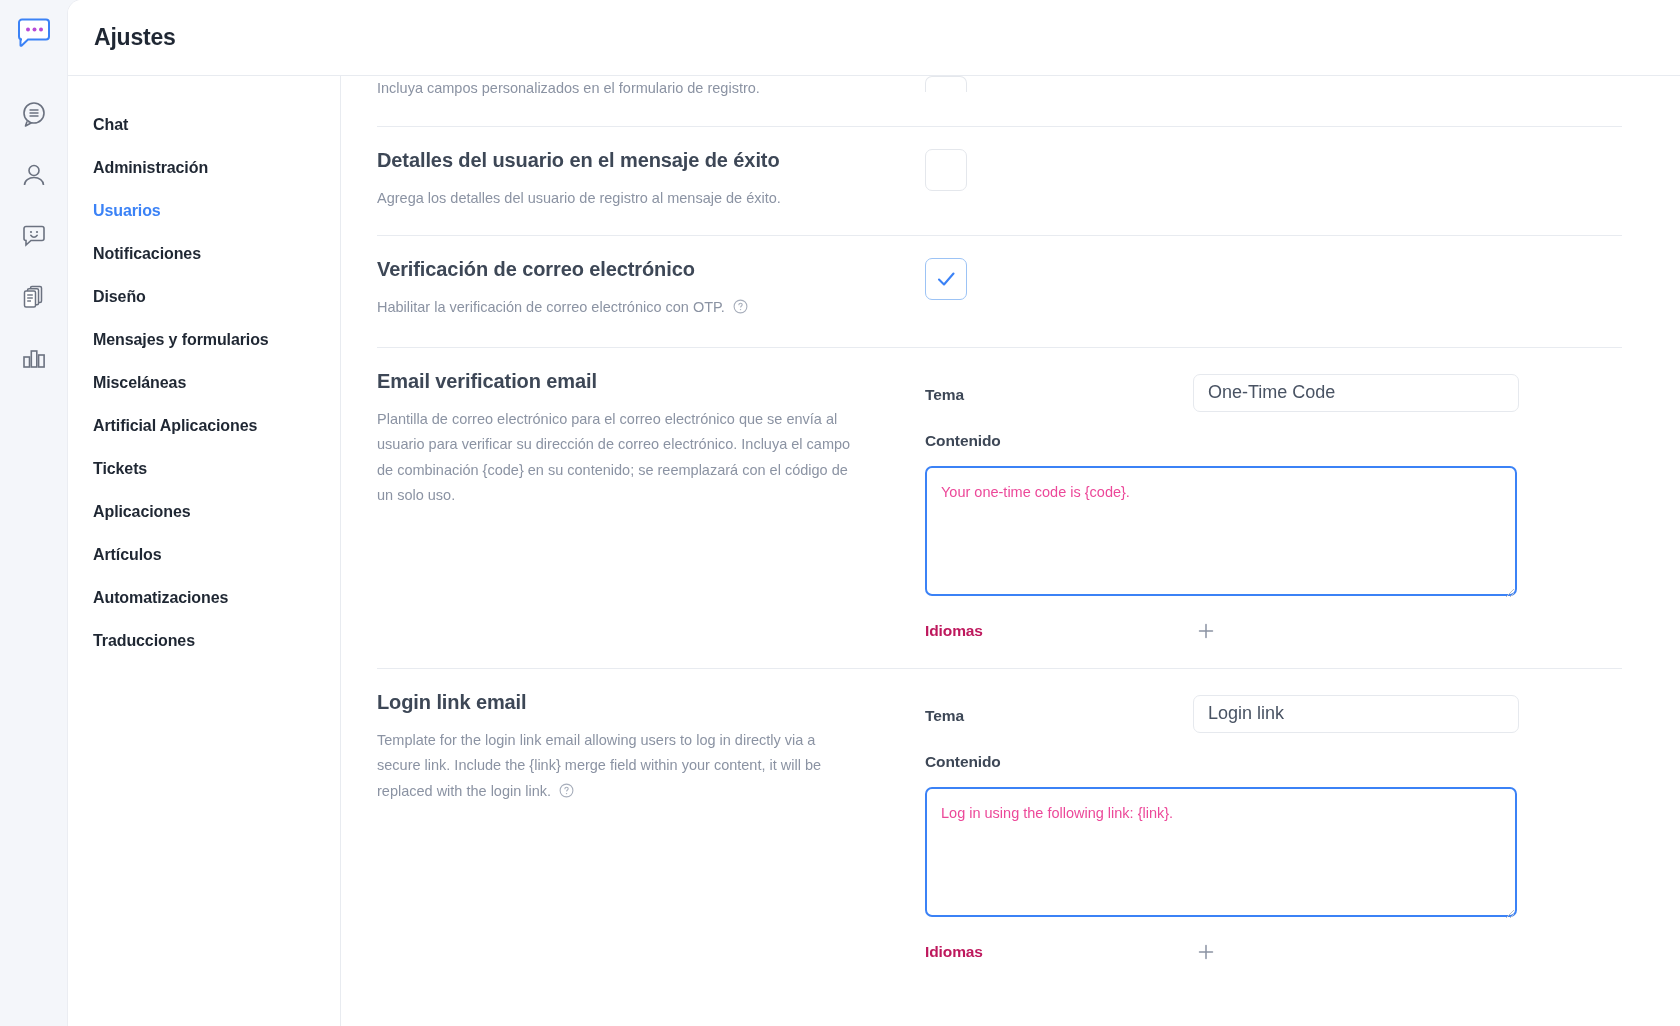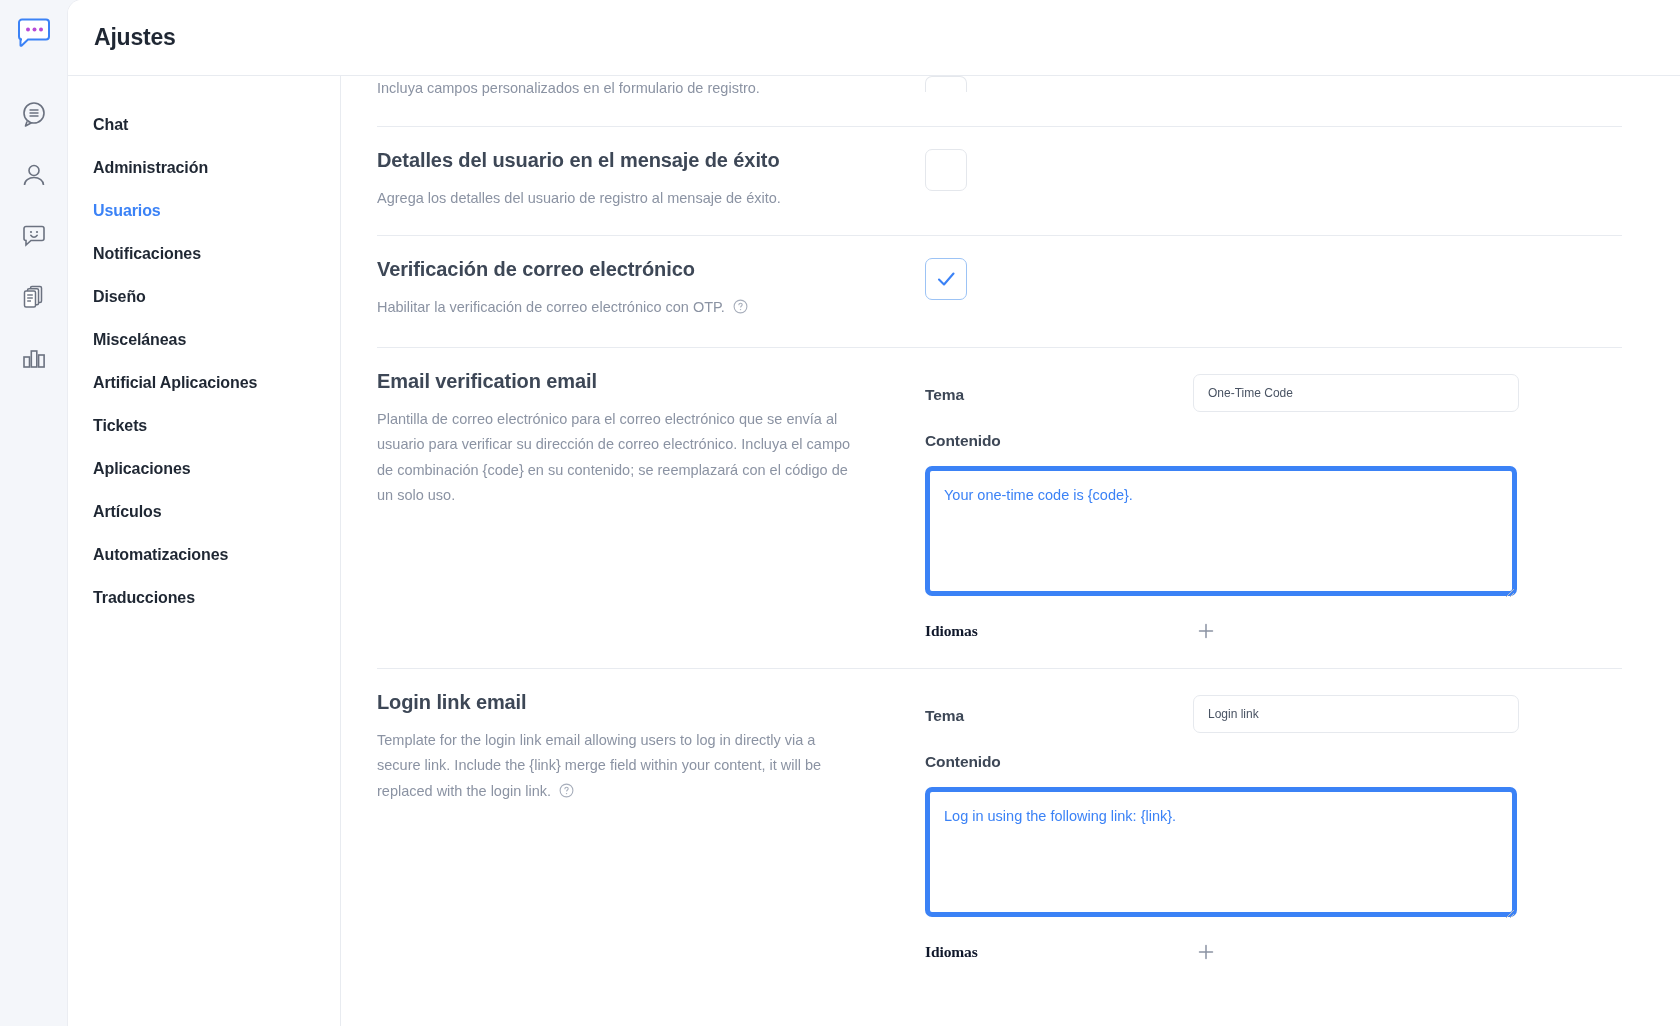--- a/index.html
+++ b/index.html
@@ -177,45 +177,45 @@
     padding-top: 12px;
     letter-spacing: -0.1px;
   }
 
   .text-input {
     width: 326px;
     height: 38px;
     border: 1px solid #e6e9ee;
     border-radius: 7px;
     padding: 0 14px;
-    font-size: 12px;
+    font-size: 18px;
     color: #4a5costume;
     color: #495363;
     font-family: "Liberation Sans", sans-serif;
     background: #fff;
     outline: none;
   }
 
   .content-block { margin-bottom: 4px; }
   .content-label {
     font-size: 15.5px;
     font-weight: bold;
     color: #3d4756;
     margin-bottom: 16px;
     letter-spacing: -0.1px;
   }
   .textarea-wrap { position: relative; width: 592px; }
   .textarea {
     width: 592px;
     height: 130px;
-    border: 5px solid #3b82f6;
+    border: 2px solid #3b82f6;
     border-radius: 7px;
     padding: 14px 14px;
     font-size: 14.5px;
-    color: #3b82f6;
+    color: #ec4899;
     font-family: "Liberation Sans", sans-serif;
     resize: none;
     outline: none;
     background: #fff;
     line-height: 20px;
   }
   .resize-handle {
     position: absolute;
     right: 2px;
     bottom: 2px;
@@ -227,23 +227,22 @@
   .langs-row {
     display: flex;
     align-items: center;
     margin-top: 18px;
   }
   .langs-label {
     width: 268px;
     flex: 0 0 268px;
     font-size: 15.5px;
     font-weight: bold;
-    color: #0f172a;
+    color: #be185d;
     letter-spacing: -0.1px;
-    font-family: Liberation Serif, serif;
   }
   .plus-btn {
     width: 26px;
     height: 26px;
     display: flex;
     align-items: center;
     justify-content: center;
     cursor: pointer;
     color: #8b93a3;
   }
@@ -325,20 +324,21 @@
     </div>
 
     <div class="panel-body">
 
       <div class="settings-nav">
         <div class="nav-item">Chat</div>
         <div class="nav-item">Administración</div>
         <div class="nav-item active">Usuarios</div>
         <div class="nav-item">Notificaciones</div>
         <div class="nav-item">Diseño</div>
+        <div class="nav-item">Mensajes y formularios</div>
         <div class="nav-item">Misceláneas</div>
         <div class="nav-item">Artificial Aplicaciones</div>
         <div class="nav-item">Tickets</div>
         <div class="nav-item">Aplicaciones</div>
         <div class="nav-item">Artículos</div>
         <div class="nav-item">Automatizaciones</div>
         <div class="nav-item">Traducciones</div>
       </div>
 
       <div class="content">

